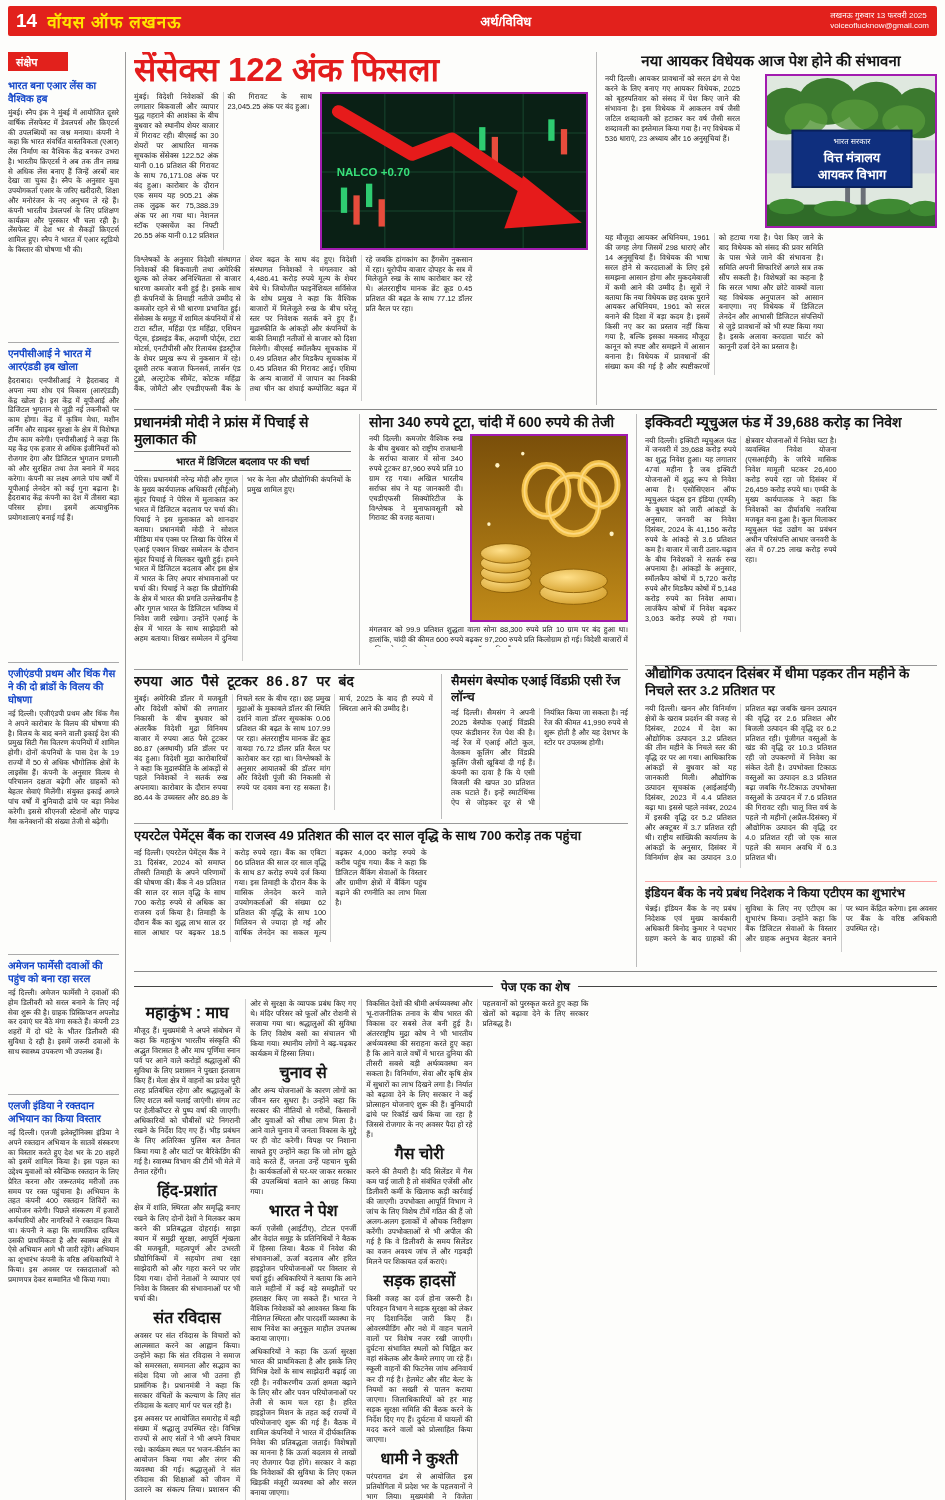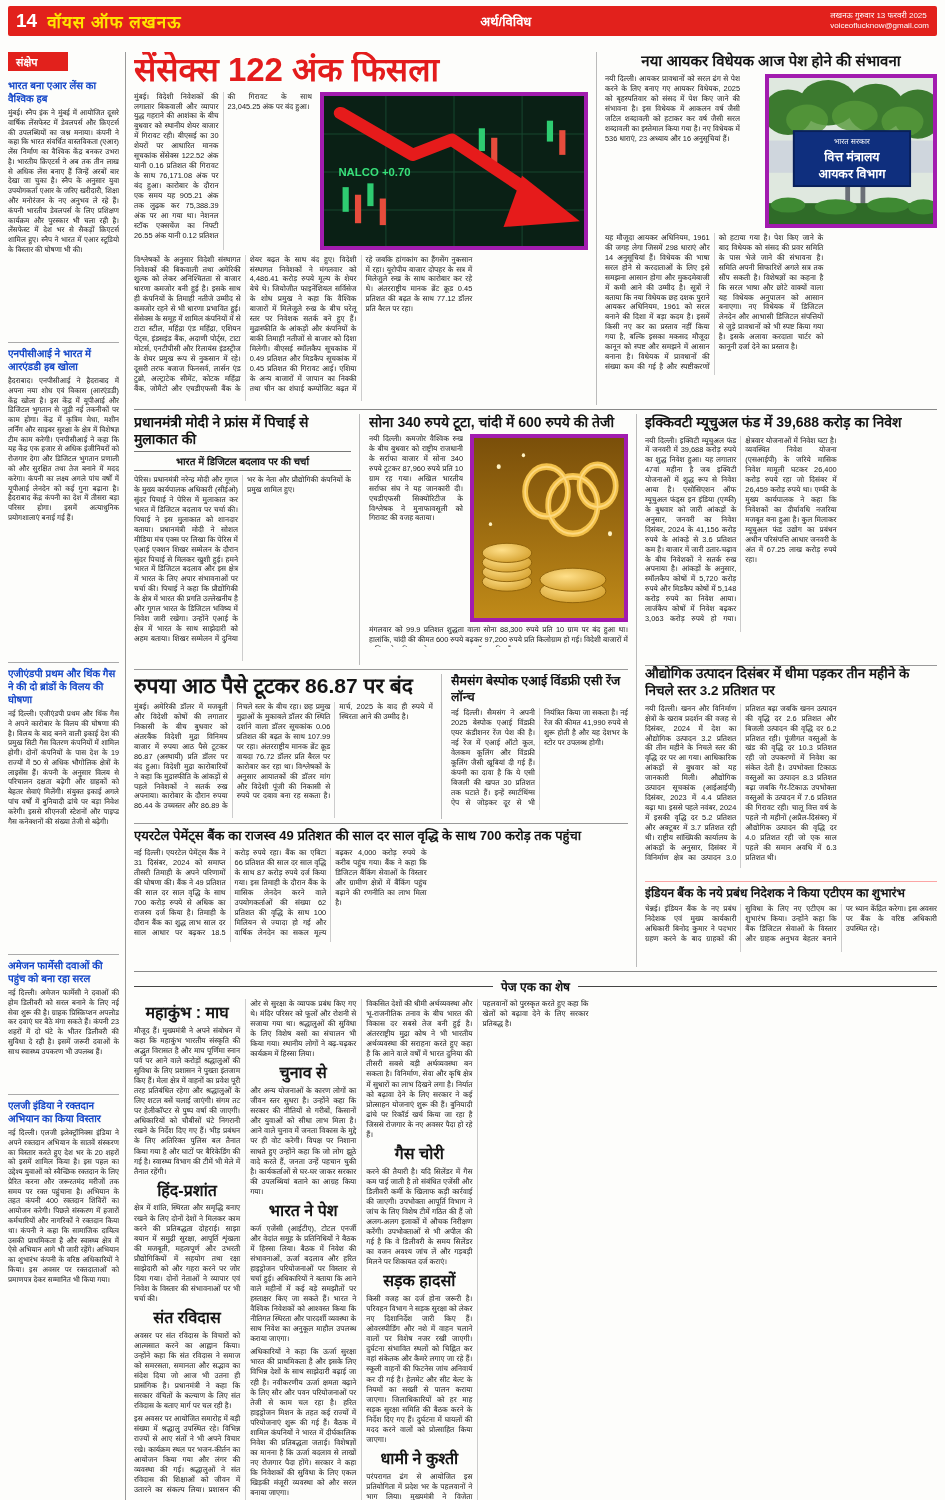--- a/index.html
+++ b/index.html
@@ -25,21 +25,21 @@
   .sb-art h3 { color:#1547c8; font-size:10px; line-height:1.3; margin-bottom:3px; font-weight:bold; }
   .sb-art p { font-size:7.2px; line-height:1.36; text-align:justify; }
   .sb-a1{height:268px;} .sb-a2{height:320px;} .sb-a3{height:292px;} .sb-a4{height:140px;} .sb-a5{height:400px; border-bottom:none;}
   
   .body { font-size:7.4px; line-height:1.34; text-align:justify; overflow:hidden; column-fill:auto; }
   .cols-2{ column-count:2; column-gap:9px; column-rule:1px solid #ccc; }
   .cols-3{ column-count:3; column-gap:9px; column-rule:1px solid #ccc; }
   .cols-4{ column-count:4; column-gap:9px; column-rule:1px solid #ccc; }
   .cols-5{ column-count:5; column-gap:9px; column-rule:1px solid #ccc; }
   article { overflow:hidden; }
-  figure { overflow:hidden; border:4px solid #a21caf; background:#0f766e; }
+  figure { overflow:hidden; border:2px solid #a21caf; background:#0f766e; }
   figure svg { display:block; width:100%; height:100%; }
   
   .row-top { display:grid; grid-template-columns:1fr 332px; gap:8px; border-bottom:1px solid #888; padding-bottom:4px; height:358px; }
   #sensex { border-right:1px solid #bbb; padding-right:8px; }
   #sensex h1 { color:#e31c1c; font-size:33px; font-weight:bold; line-height:1.08; margin-bottom:4px; white-space:nowrap; }
   .sx-top { display:flex; gap:8px; margin-bottom:5px; }
   .sx-lead { flex:1; height:158px; }
   .stock-fig { width:268px; height:158px; flex:none; }
   #sensex .rest { height:146px; }
   #tax h2 { font-size:15px; font-weight:bold; line-height:1.2; margin-bottom:4px;text-align:center; }
@@ -55,21 +55,21 @@
   .ml-r2 { display:grid; grid-template-columns:308px 1fr; gap:9px; height:154px; border-bottom:1px solid #999; padding:4px 0; }
   .ml-r2 > article:first-child { border-right:1px solid #bbb; padding-right:8px; }
   #modi h2 { font-size:14px; font-weight:bold; line-height:1.22; }
   #modi .subhead { font-size:10px; font-weight:bold; text-align:center; border-top:1px solid #777; border-bottom:1px solid #777; padding:2px 0; margin:3px 0 4px; }
   #modi .body { height:186px; }
   #gold h2 { font-size:14px; font-weight:bold; line-height:1.22; margin-bottom:3px; }
   .gold-top { display:flex; gap:7px; margin-bottom:3px; }
   .gold-lead { width:94px; flex:none; height:188px; }
   .gold-fig { flex:1; height:188px; }
   #gold .rest { height:22px; }
-  #rupee h2 { font-size:21px; font-weight:bold; line-height:1.15; margin-bottom:4px; }
+  #rupee h2 { font-size:14px; font-weight:bold; line-height:1.15; margin-bottom:4px;font-family:Liberation Mono, monospace; }
   #rupee .body { height:116px; }
   #samsung h2 { font-size:12.5px; font-weight:bold; line-height:1.25; margin-bottom:3px; }
   #samsung .body { height:102px; }
   #iip { border-bottom:1px solid #fca5a5; padding-bottom:4px; height:216px; }
   #iip h2 { font-size:13.5px; font-weight:bold; line-height:1.25; margin-bottom:4px; }
   #iip .body { height:164px; }
   #airtel { padding-top:4px; height:140px; }
   #airtel h2 { font-size:13px; font-weight:bold; line-height:1.25; margin-bottom:4px; }
   #airtel .body { height:94px; }
   #mfart { border-bottom:1px solid #999; padding-bottom:4px; height:252px; }

